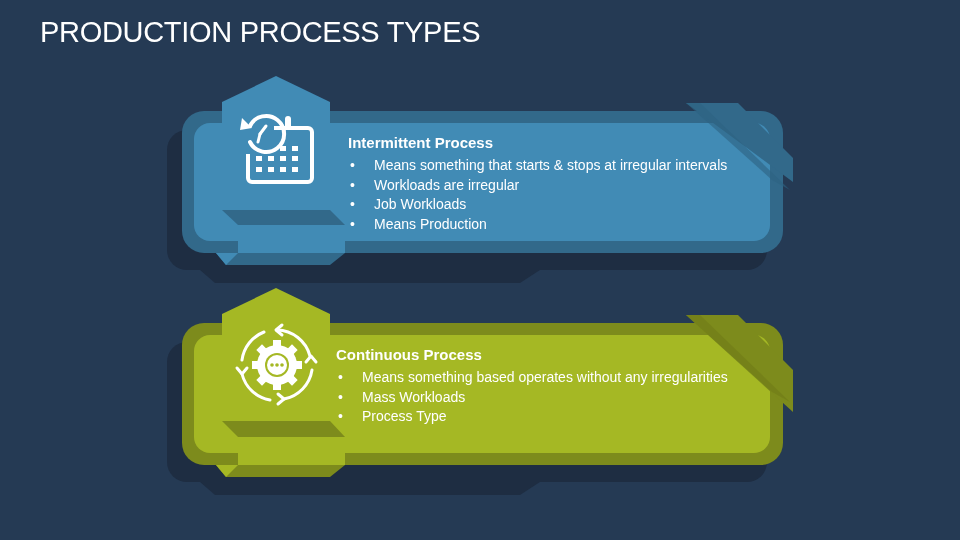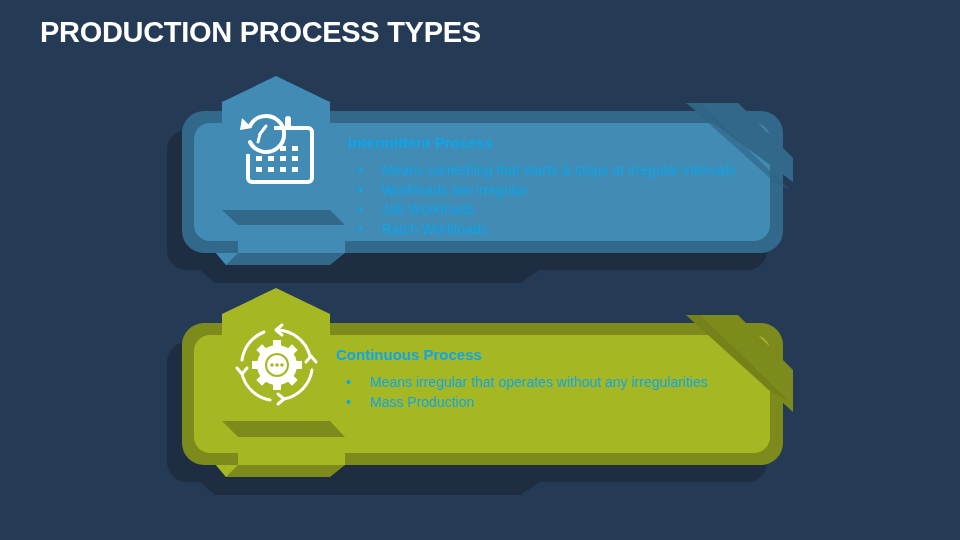--- a/index.html
+++ b/index.html
@@ -1,22 +1,22 @@
 <!DOCTYPE html>
 <html><head>
 <meta charset="utf-8">
 <style>
   html,body{margin:0;padding:0;}
   body{width:960px;height:540px;background:#253a54;position:relative;overflow:hidden;font-family:"Liberation Sans",sans-serif;}
-  .title{position:absolute;left:40px;top:16px;color:#fff;font-weight:bold;font-size:29px;letter-spacing:-0.3px;}
+  .title{position:absolute;left:40px;top:16px;color:#fff;font-weight:normal;font-size:29px;letter-spacing:-0.3px;}
   .card{position:absolute;left:0;top:0;width:960px;height:540px;pointer-events:none;}
   .card > *{pointer-events:auto;}
-  .text{position:absolute;color:#0ea5e9;}
+  .text{position:absolute;color:#ffffff;}
   .heading{font-weight:bold;font-size:15px;margin-bottom:5px;}
-  .bullets{list-style:none;margin:10px;padding:0;}
+  .bullets{list-style:none;margin:2px;padding:0;}
   .bullets li{font-size:14px;line-height:19.5px;position:relative;padding-left:24px;}
   .bullets li::before{content:"•";position:absolute;left:0;top:0;}
   svg.shape{position:absolute;left:0;top:0;}
   .icon{position:absolute;}
 </style>
 </head>
 <body>
 
 <div class="title">PRODUCTION PROCESS TYPES</div>
 
@@ -61,21 +61,21 @@
           <rect x="56" y="55" width="6" height="5"></rect>
       </g>
     </svg>
   </div>
   <div class="text" style="left:348px;top:134px;width:420px;">
     <div class="heading">Intermittent Process</div>
     <ul class="bullets">
       <li>Means something that starts &amp; stops at irregular intervals</li>
       <li>Workloads are irregular</li>
       <li>Job Workloads</li>
-      <li>Batch Workloads</li>
+      <li>Means Production</li>
     </ul>
   </div>
 </div>
 
 <div class="card">
   <svg class="shape" width="960" height="540">
     <rect x="167" y="342" width="600" height="140" rx="20" fill="#1e2d42"></rect>
     <polygon points="200,482 540,482 520,495 215,495" fill="#1e2d42"></polygon>
     <rect x="182" y="323" width="601" height="142" rx="22" fill="#7d8b1c"></rect>
     <rect x="194" y="335" width="576" height="118" rx="16" fill="#a5b824"></rect>
@@ -117,17 +117,18 @@
       <g fill="#a5b824">
           <circle cx="38" cy="43" r="1.8"></circle>
           <circle cx="43" cy="43" r="1.8"></circle>
           <circle cx="48" cy="43" r="1.8"></circle>
         </g>
     </svg>
   </div>
   <div class="text" style="left:336px;top:346px;width:420px;">
     <div class="heading">Continuous Process</div>
     <ul class="bullets">
-      <li>Means irregular that operates without any irregularities</li>
-      <li>Mass Production</li>
+      <li>Means something based operates without any irregularities</li>
+      <li>Mass Workloads</li>
+      <li>Process Type</li>
     </ul>
   </div>
 </div>
 
 </body></html>

